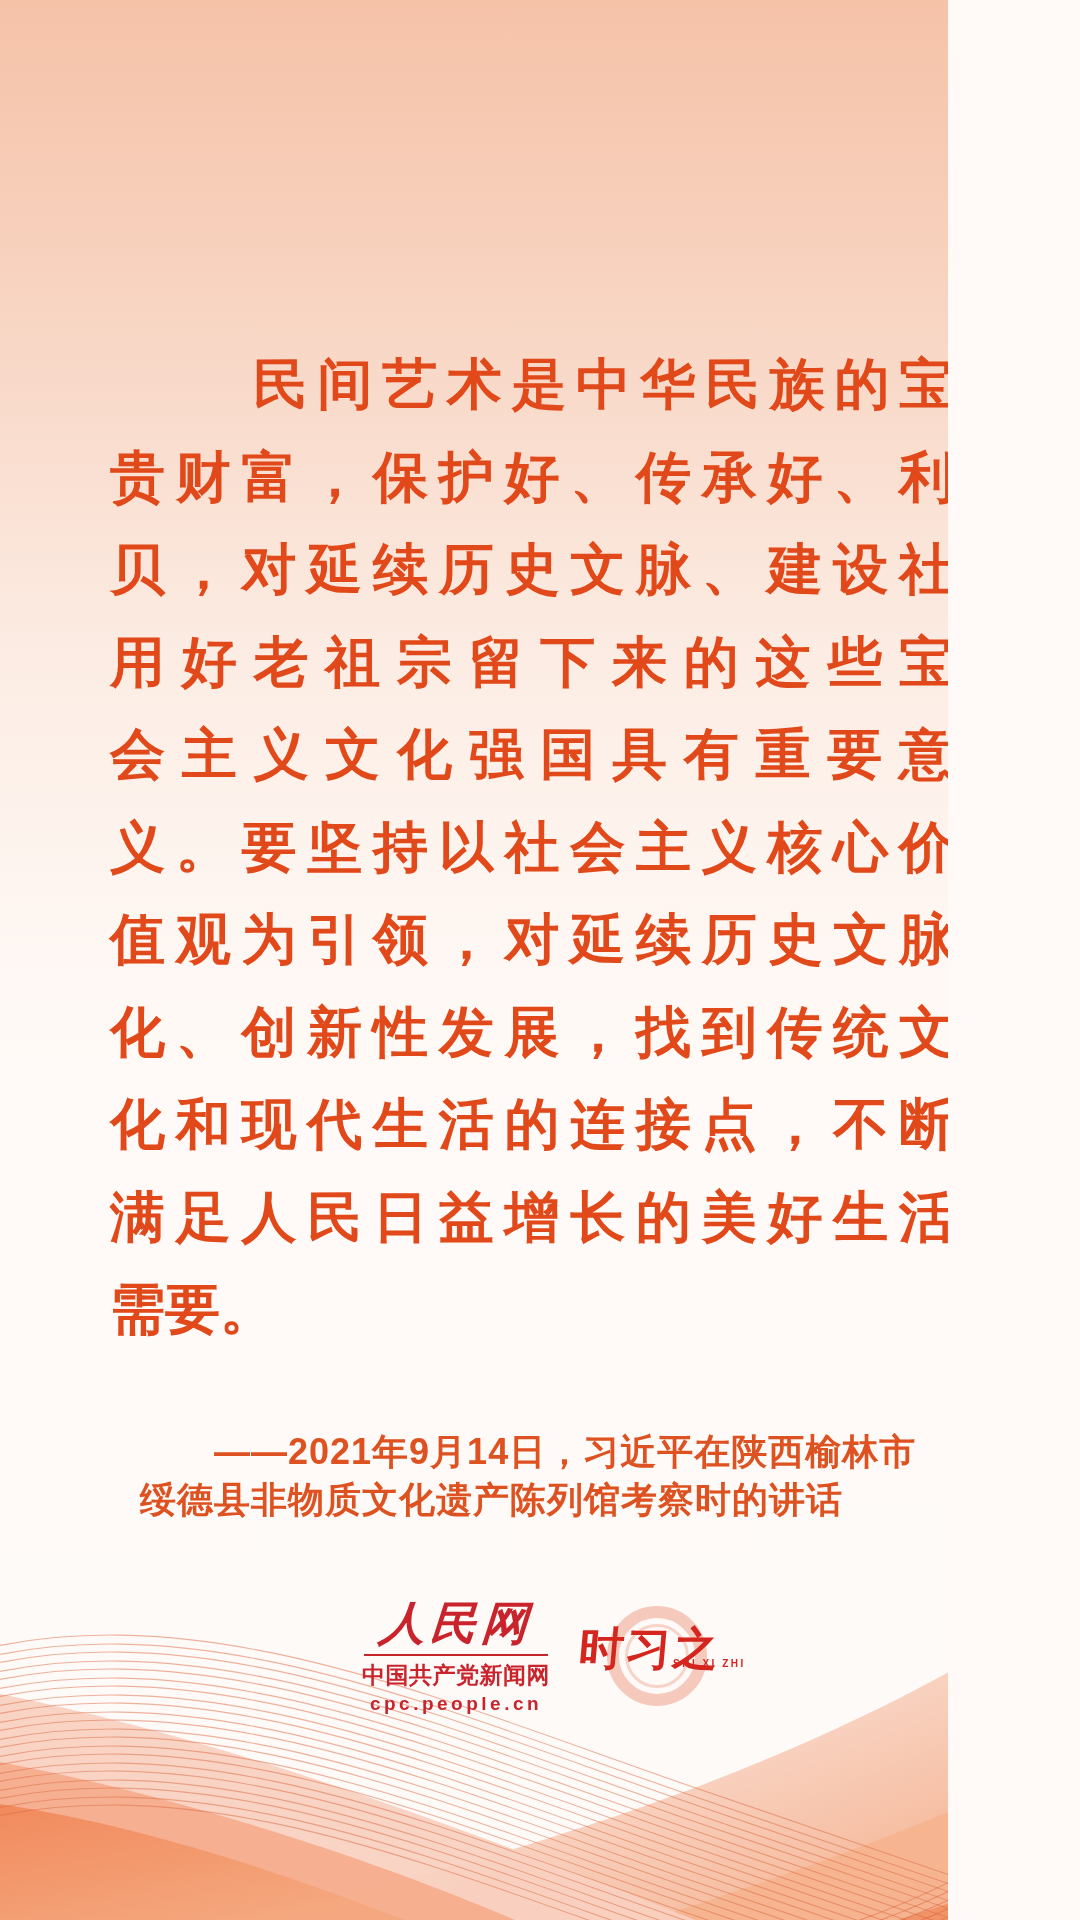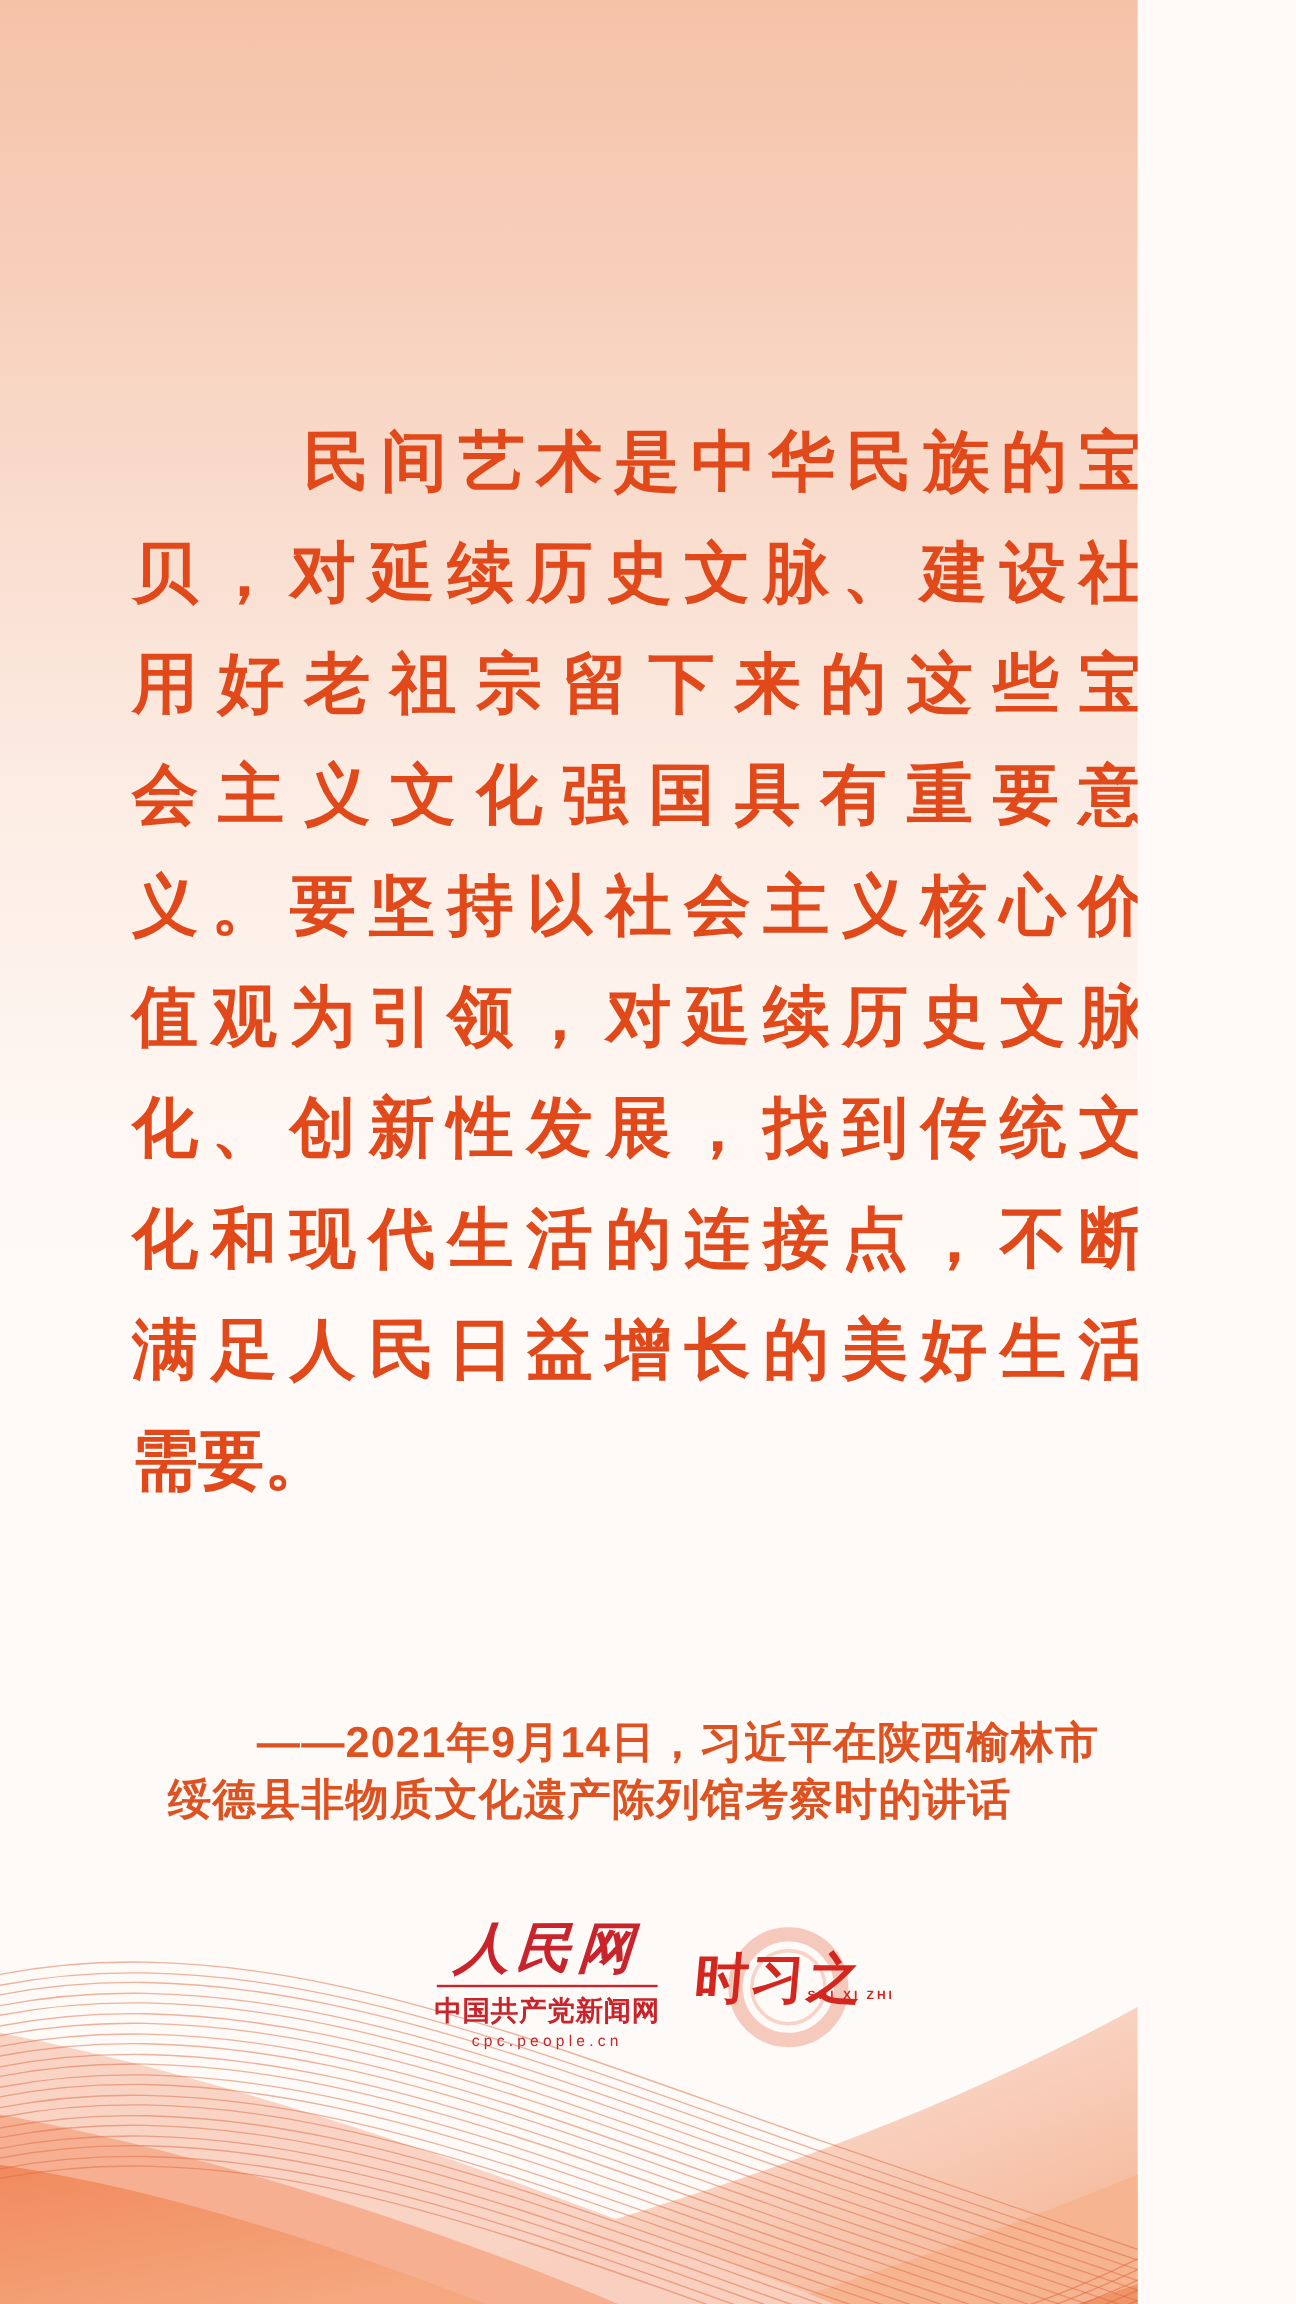--- a/index.html
+++ b/index.html
@@ -38,21 +38,21 @@
   .people-logo{
     position:absolute;left:356px;top:1594px;width:200px;
     color:#c9242c;text-align:center;
   }
   .people-cn{
     font-size:46px;font-weight:900;font-style:italic;
     letter-spacing:5px;line-height:58px;transform:skewX(-4deg);
   }
   .people-rule{width:184px;height:2px;background:#c9242c;margin:2px auto 0 auto;}
   .people-sub{font-size:23px;font-weight:800;letter-spacing:0.5px;margin-top:4px;white-space:nowrap;}
-  .people-url{font-size:13px;font-weight:400;letter-spacing:3.5px;margin-top:2px;white-space:nowrap;}
+  .people-url{font-size:19px;font-weight:700;letter-spacing:3.5px;margin-top:2px;white-space:nowrap;}
 
   
   .sxz-logo{position:absolute;left:575px;top:1600px;width:170px;height:125px;}
   .sxz-ring{
     position:absolute;left:32px;top:6px;width:76px;height:76px;
     border:12px solid #f0ab97;border-radius:50%;opacity:0.6;
   }
   .sxz-ring::after{
     content:"";position:absolute;left:6px;top:6px;right:6px;bottom:6px;
     border:3px solid #eea088;border-radius:50%;opacity:0.7;
@@ -125,20 +125,21 @@
       <use href="#wr" transform="translate(860,1942)"></use>
       <use href="#wr" transform="translate(870,1946)"></use>
       <use href="#wr" transform="translate(880,1950)"></use>
       <use href="#wr" transform="translate(890,1954)"></use>
       <use href="#wr" transform="translate(900,1958)"></use>
     </g>
   </svg>
 
   <main class="quote">
     <div class="qline first">民间艺术是中华民族的宝</div>
+    <div class="qline">贵财富，保护好、传承好、利</div>
     <div class="qline">贝，对延续历史文脉、建设社</div>
     <div class="qline">用好老祖宗留下来的这些宝</div>
     <div class="qline">会主义文化强国具有重要意</div>
     <div class="qline">义。要坚持以社会主义核心价</div>
     <div class="qline">值观为引领，对延续历史文脉</div>
     <div class="qline">化、创新性发展，找到传统文</div>
     <div class="qline">化和现代生活的连接点，不断</div>
     <div class="qline">满足人民日益增长的美好生活</div>
     <div class="qline last">需要。</div>
   </main>

